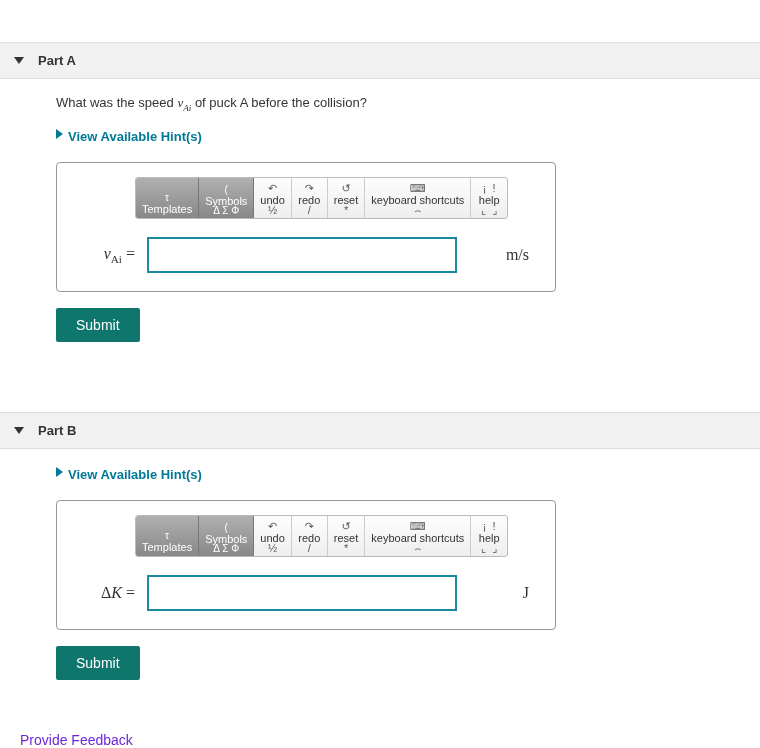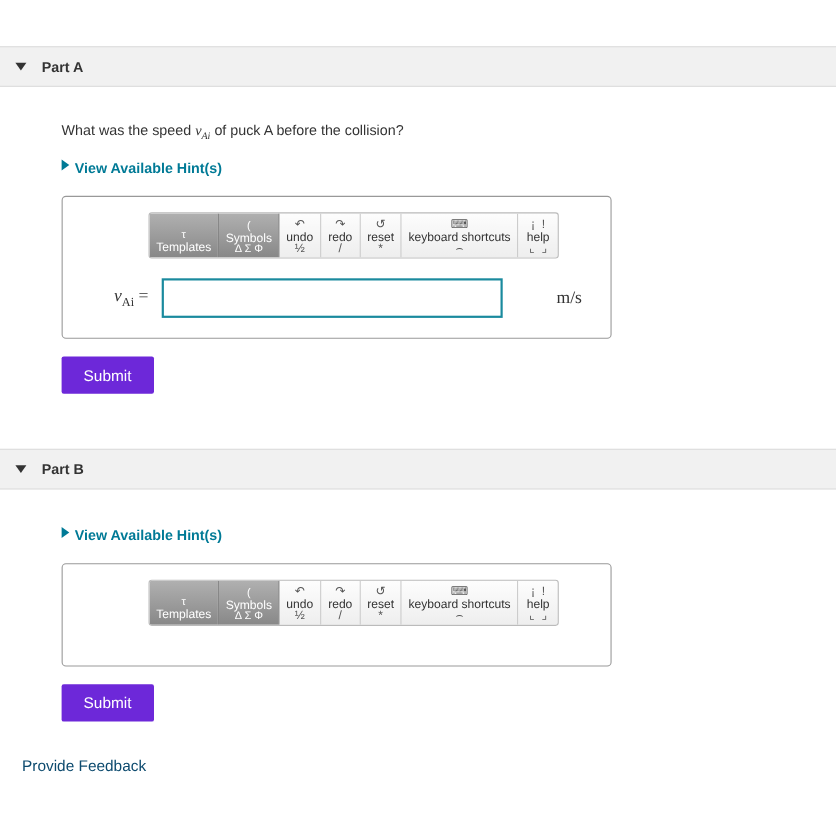--- a/index.html
+++ b/index.html
@@ -11,21 +11,21 @@
       border-bottom: 1px solid #ddd;
       display: flex;
       align-items: center;
       gap: 14px;
       margin-top: 42px;
     }
     .part-header:first-of-type { }
     .caret-down { width: 0; height: 0; border-left: 5px solid transparent; border-right: 5px solid transparent; border-top: 7px solid #333; }
     .caret-right { display:inline-block; width: 0; height: 0; border-top: 5px solid transparent; border-bottom: 5px solid transparent; border-left: 7px solid #007a96; vertical-align: middle; margin-right: 5px;}
     .part-title { font-weight: bold; font-size: 13px; }
-    .part-body { padding: 32px 14px 0 56px; }
+    .part-body { padding: 16px 14px 0 56px; }
     .question { margin-bottom: 14px; font-size: 13px; }
     .hints-link { color: #007a96; font-weight: bold; font-size: 13px; cursor: pointer; display: inline-flex; align-items: flex-start; margin-bottom: 18px; }
     .answer-box {
       border: 1px solid #999;
       border-radius: 4px;
       padding: 14px 18px 18px 18px;
       width: 500px;
       margin-bottom: 16px;
     }
     .toolbar {
@@ -66,30 +66,30 @@
     .eq-input {
       border: 2px solid #1a8a9e;
       height: 36px;
       width: 310px;
       padding: 4px 8px;
       font-size: 15px;
       outline: none;
     }
     .units { font-family: 'Times New Roman', serif; font-size: 16px; margin-left: auto; margin-right: 8px; }
     .submit-btn {
-      background: #6d28d9;
+      background: #0f766e;
       color: #fff;
       border: none;
       padding: 9px 20px;
       font-size: 14px;
       cursor: pointer;
       border-radius: 2px;
-      margin-bottom: 8px;
-    }
-    .feedback-link { color: #0c4a6e; font-size: 14px; margin: 24px 0 0 20px; cursor: pointer; display: inline-block;}
+      margin-bottom: 28px;
+    }
+    .feedback-link { color: #6d28d9; font-size: 14px; margin: 24px 0 0 20px; cursor: pointer; display: inline-block;}
     .sub { font-size: 0.7em; vertical-align: sub; }
     .mathit { font-style: italic; font-family: 'Times New Roman', serif; }
   </style>
 </head>
 <body>
 
 
 
 
 <div class="part-header">
@@ -190,20 +190,25 @@
           <span class="tb-icon">⌨</span>
           <span class="tb-label">keyboard shortcuts</span>
           <span class="tb-icon">⌢</span>
         </div>
       <div class="tb-btn">
           <span class="tb-icon">¡&nbsp;&nbsp;!</span>
           <span class="tb-label">help</span>
           <span class="tb-icon">⌞&nbsp;&nbsp;⌟</span>
         </div>
     </div>
+    <div class="answer-row">
+      <span class="lhs">Δ<span class="mathit">K</span> =</span>
+      <input class="eq-input" type="text" value="" style="">
+      <span class="units">J</span>
+    </div>
   </div>
   <button class="submit-btn">Submit</button>
 </div>
 
 <a class="feedback-link">Provide Feedback</a>
 
 
 
 
 </body></html>

